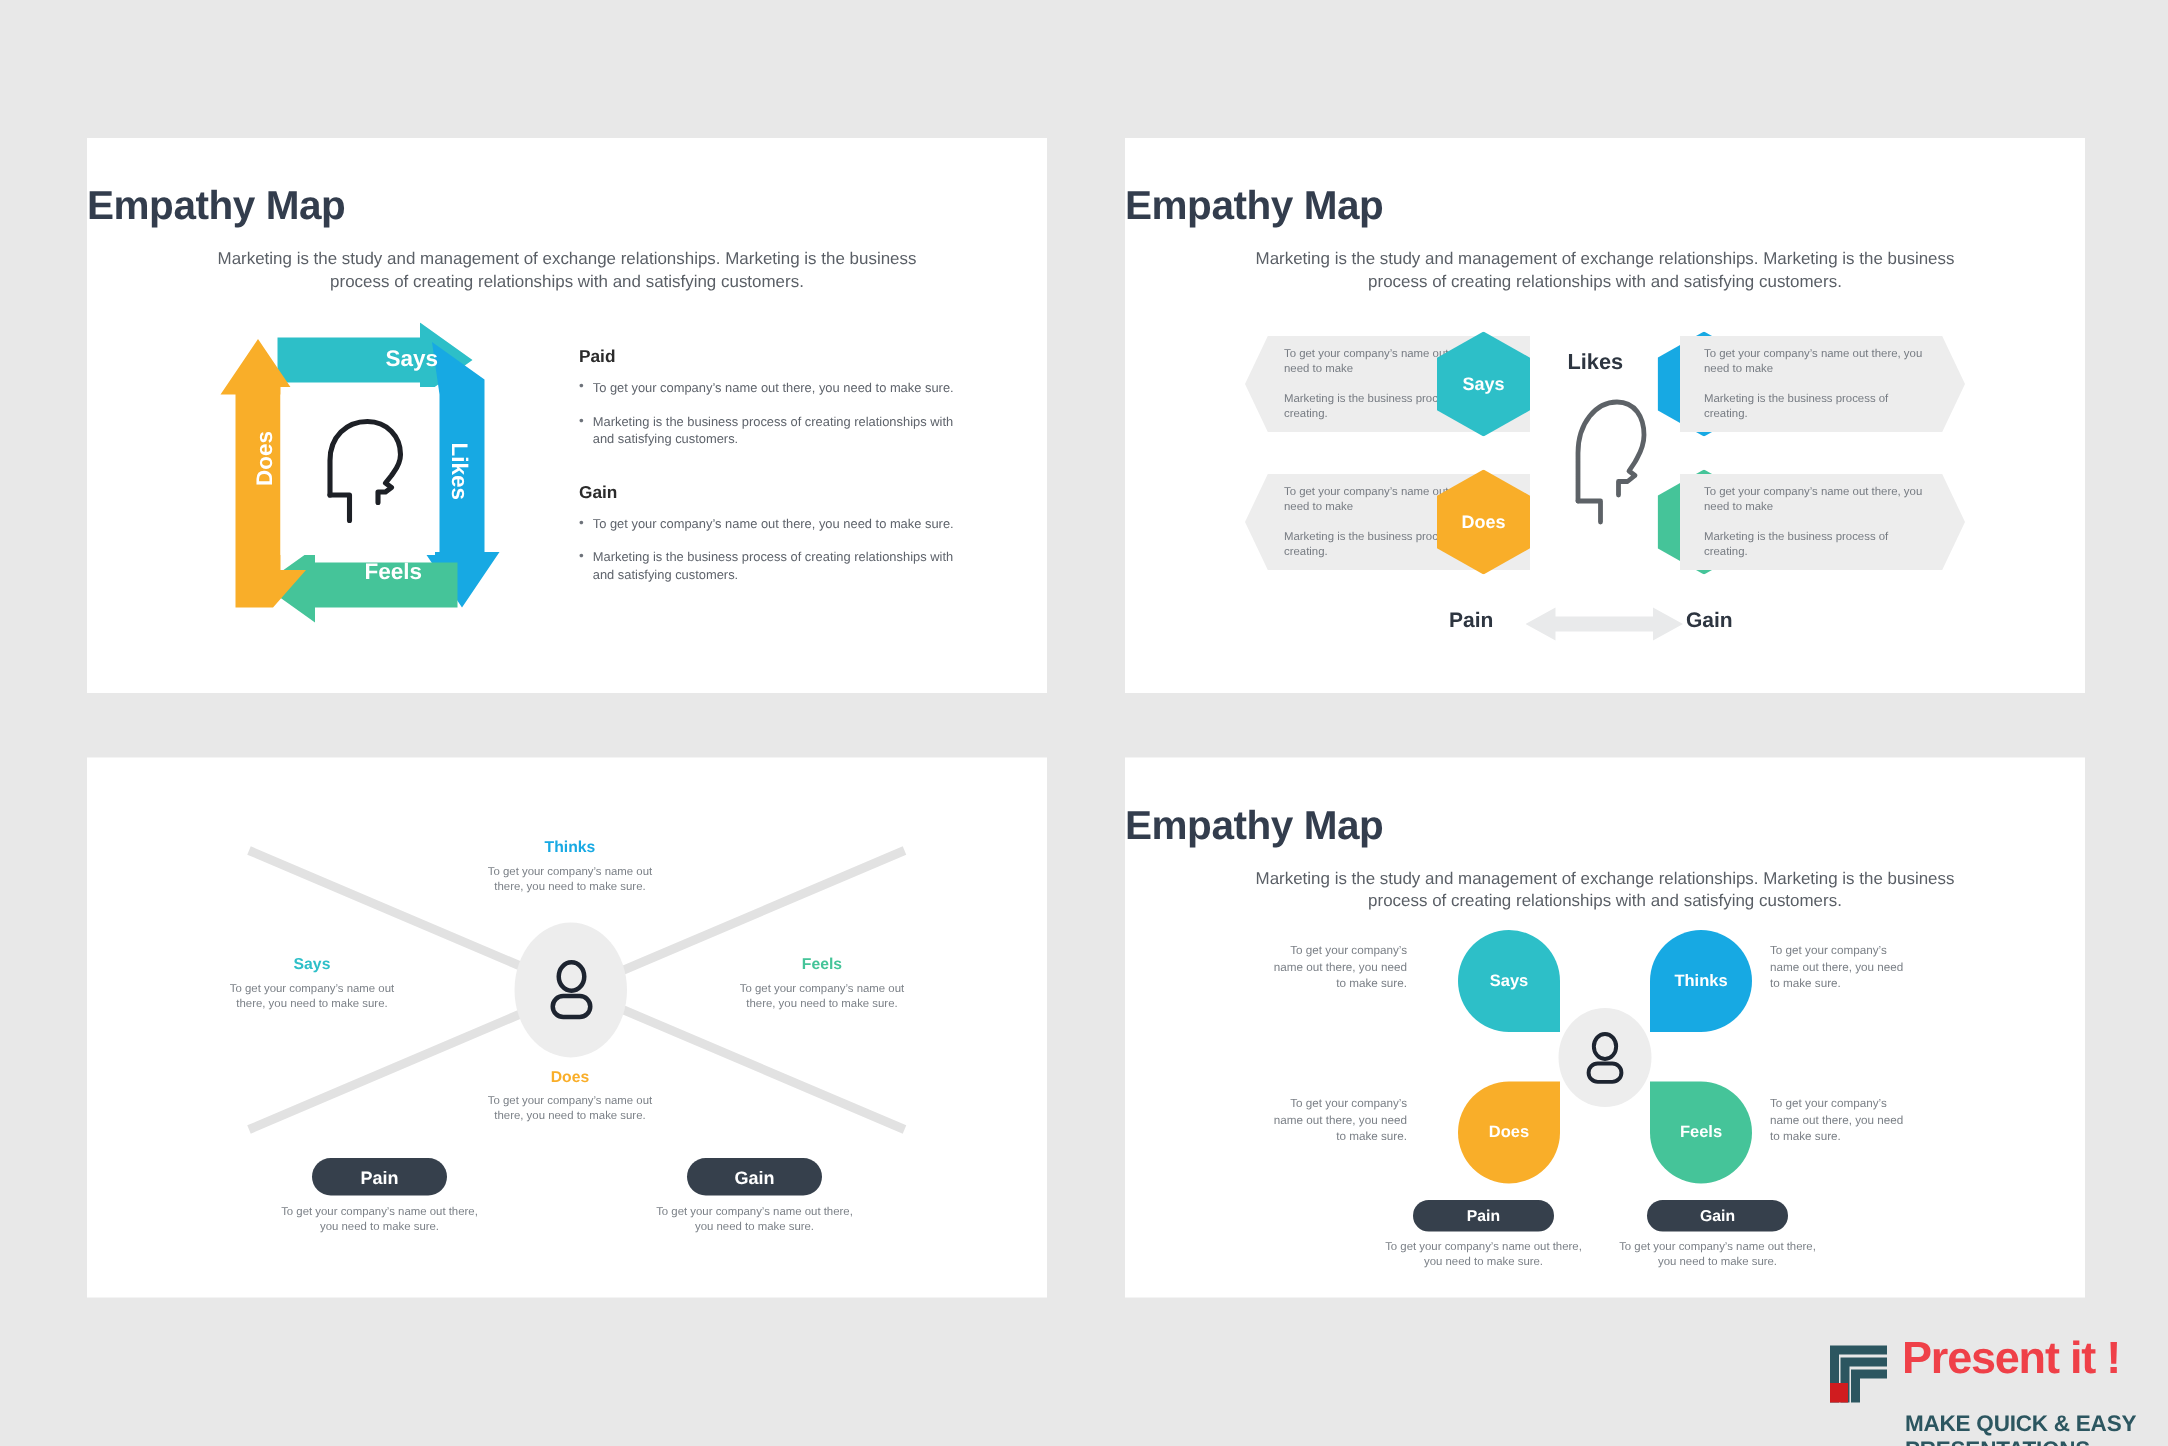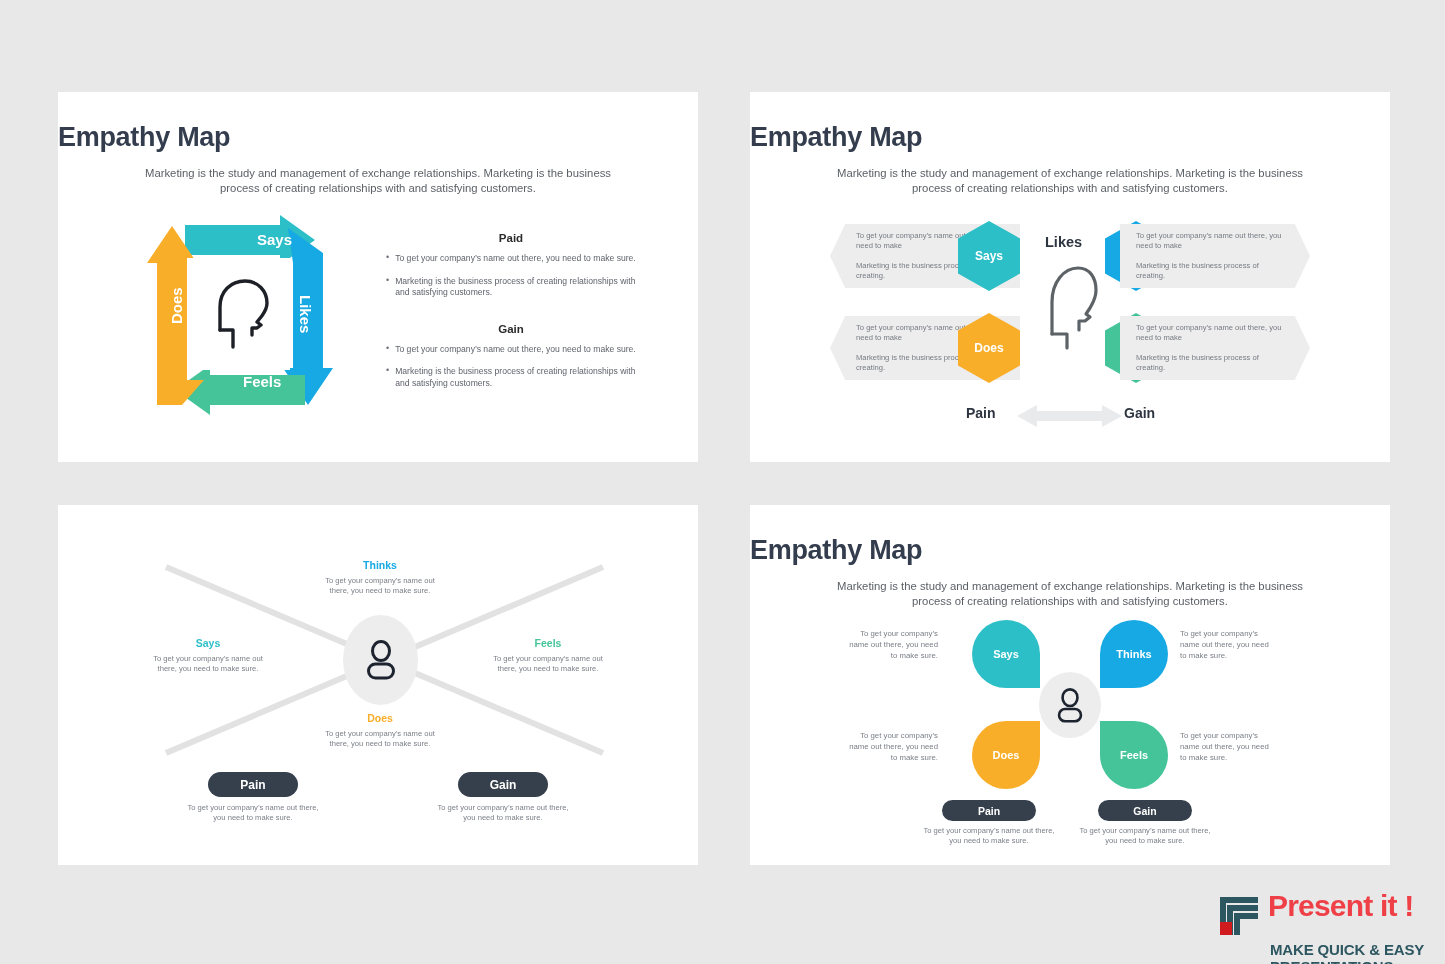--- a/index.html
+++ b/index.html
@@ -23,21 +23,21 @@
     margin:13px auto 0;width:480px;
   }
 
   
   .cycle{position:absolute;left:130px;top:215px;width:230px;height:215px;}
   .cycle svg{display:block;}
   .cyc-lbl{position:absolute;color:#fff;font-weight:bold;font-size:15px;
            text-shadow:0 0 1px rgba(0,0,0,.05);}
 
   .s1-text{position:absolute;left:386px;top:232px;width:250px;}
-  .s1-h{font-size:11.5px;font-weight:bold;color:#2b2b2b;margin:0 0 9px 0;text-align:center;}
+  .s1-h{font-size:11.5px;font-weight:bold;color:#2b2b2b;margin:0 0 9px 0;}
   .s1-h.second{margin-top:24px;}
   .s1-li{display:flex;font-size:8.6px;color:#5e636b;line-height:1.35;margin-bottom:11px;}
   .s1-li .bullet{margin-right:6px;color:#6d727a;line-height:1.1;font-size:9px;}
 
   
   .hexwrap{position:absolute;}
   .hex{width:62px;height:70px;position:relative;
        clip-path:polygon(50% 0%,100% 25%,100% 75%,50% 100%,0% 75%,0% 25%);
        display:flex;align-items:center;justify-content:center;}
   .hex span{color:#fff;font-weight:bold;font-size:12px;}

